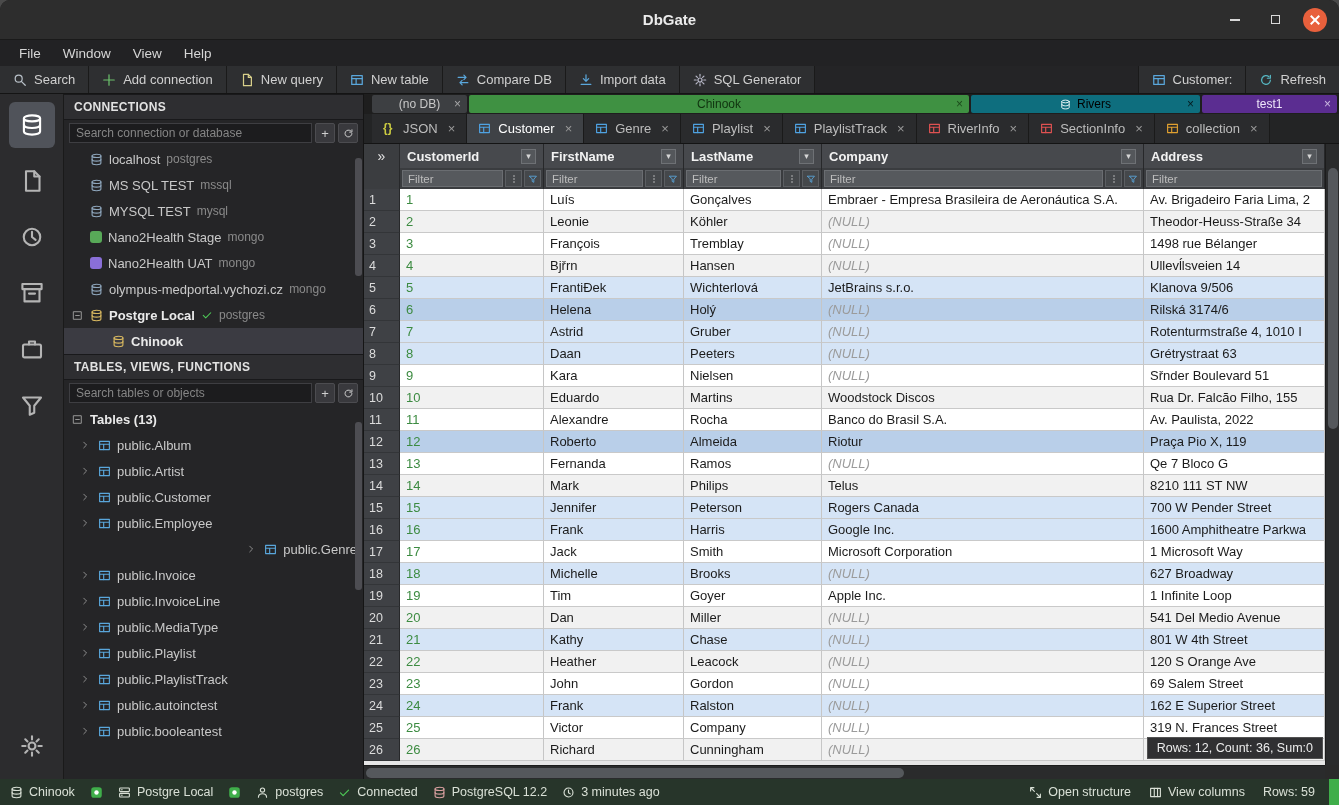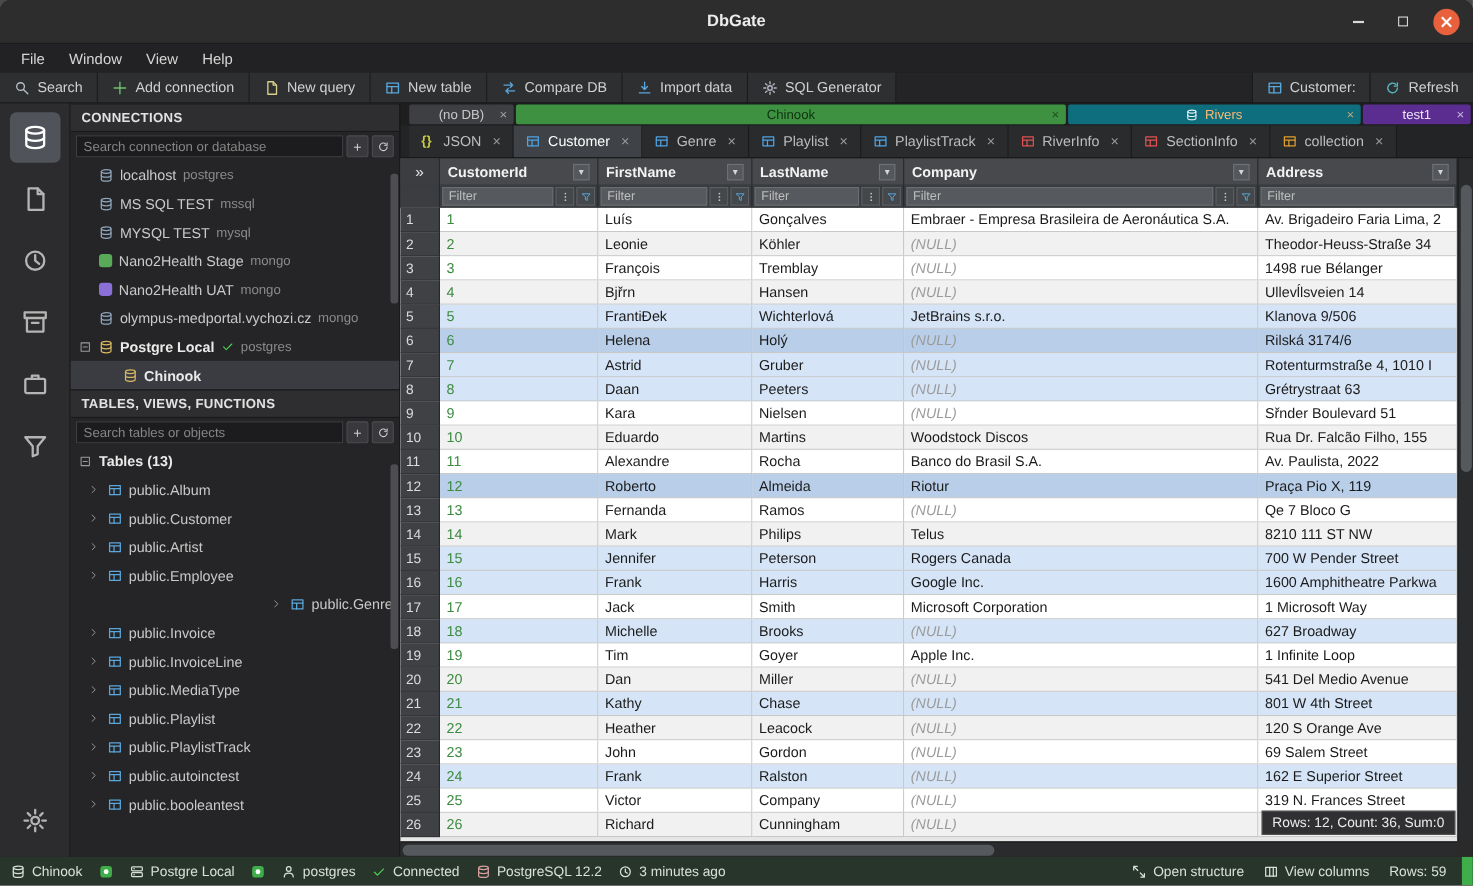--- a/index.html
+++ b/index.html
@@ -447,37 +447,37 @@
                     <path d="M6 3.5L10.5 8 6 12.5"></path>
                   </svg>
                 </span>
               </span>
               <span class="ic" style="color: rgb(90, 167, 220); width: 13px; height: 13px;">
                 <svg viewBox="0 0 16 16" fill="none" stroke="currentColor" stroke-width="1.4" stroke-linecap="round" stroke-linejoin="round">
                   <rect x="2" y="3" width="12" height="10"></rect>
                   <path d="M2 6.5h12M7 6.5V13"></path>
                 </svg>
               </span>
-              <span class="nm">public.Customer</span>
+              <span class="nm">public.Artist</span>
             </div>
             <div class="tree-item" style="padding-left: 14px;">
               <span class="slot">
                 <span class="ic" style="color: rgb(154, 154, 154); width: 10px; height: 10px;">
                   <svg viewBox="0 0 16 16" fill="none" stroke="currentColor" stroke-width="1.4" stroke-linecap="round" stroke-linejoin="round">
                     <path d="M6 3.5L10.5 8 6 12.5"></path>
                   </svg>
                 </span>
               </span>
               <span class="ic" style="color: rgb(90, 167, 220); width: 13px; height: 13px;">
                 <svg viewBox="0 0 16 16" fill="none" stroke="currentColor" stroke-width="1.4" stroke-linecap="round" stroke-linejoin="round">
                   <rect x="2" y="3" width="12" height="10"></rect>
                   <path d="M2 6.5h12M7 6.5V13"></path>
                 </svg>
               </span>
-              <span class="nm">public.Artist</span>
+              <span class="nm">public.Customer</span>
             </div>
             <div class="tree-item" style="padding-left: 14px;">
               <span class="slot">
                 <span class="ic" style="color: rgb(154, 154, 154); width: 10px; height: 10px;">
                   <svg viewBox="0 0 16 16" fill="none" stroke="currentColor" stroke-width="1.4" stroke-linecap="round" stroke-linejoin="round">
                     <path d="M6 3.5L10.5 8 6 12.5"></path>
                   </svg>
                 </span>
               </span>
               <span class="ic" style="color: rgb(90, 167, 220); width: 13px; height: 13px;">
@@ -626,21 +626,21 @@
     <div class="content">
       <div class="dbtabs">
           <div class="dbtab" style="width: 95px; background: rgb(61, 63, 66); color: rgb(200, 200, 200);">
             <span>(no DB)</span>
             <span class="x">×</span>
           </div>
           <div class="dbtab" style="width: 500px; background: rgb(63, 145, 66); color: rgb(16, 51, 15);">
             <span>Chinook</span>
             <span class="x">×</span>
           </div>
-          <div class="dbtab" style="width: 266px; background: rgb(14, 110, 126); color: #fdba74;">
+          <div class="dbtab" style="width: 229px; background: rgb(14, 110, 126); color: #000000;">
             <span class="ic" style="color: rgb(232, 246, 248); width: 11px; height: 11px;">
               <svg viewBox="0 0 16 16" fill="none" stroke="currentColor" stroke-width="1.4" stroke-linecap="round" stroke-linejoin="round">
                 <ellipse cx="8" cy="3.6" rx="5.4" ry="2"></ellipse>
                 <path d="M2.6 3.6v8.8c0 1.1 2.4 2 5.4 2s5.4-.9 5.4-2V3.6"></path>
                 <path d="M2.6 8c0 1.1 2.4 2 5.4 2s5.4-.9 5.4-2"></path>
               </svg>
             </span>
             <span>Rivers</span>
             <span class="x">×</span>
           </div>

